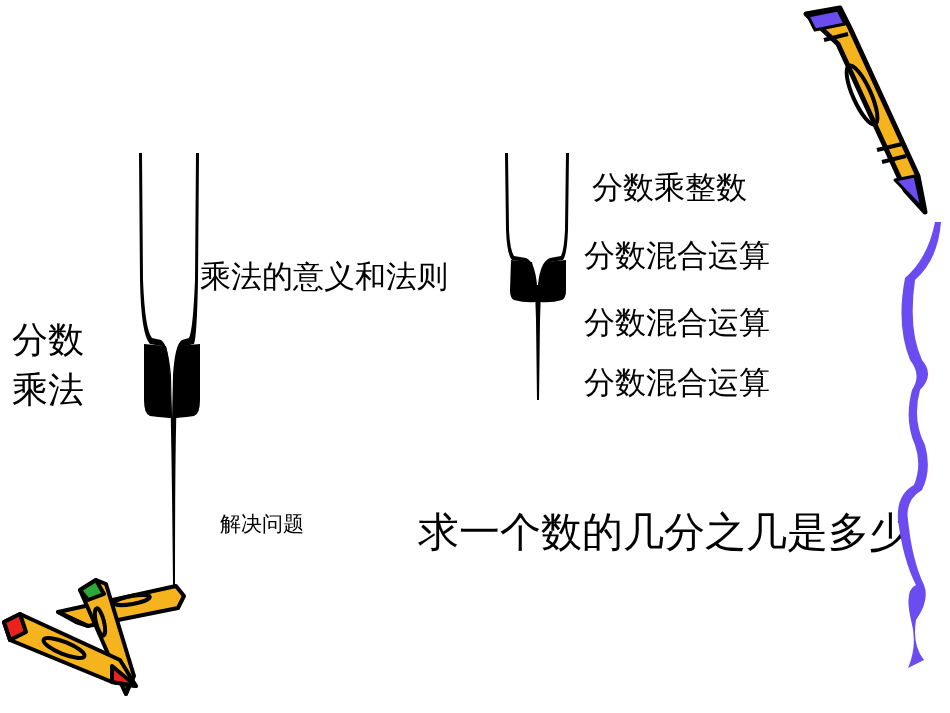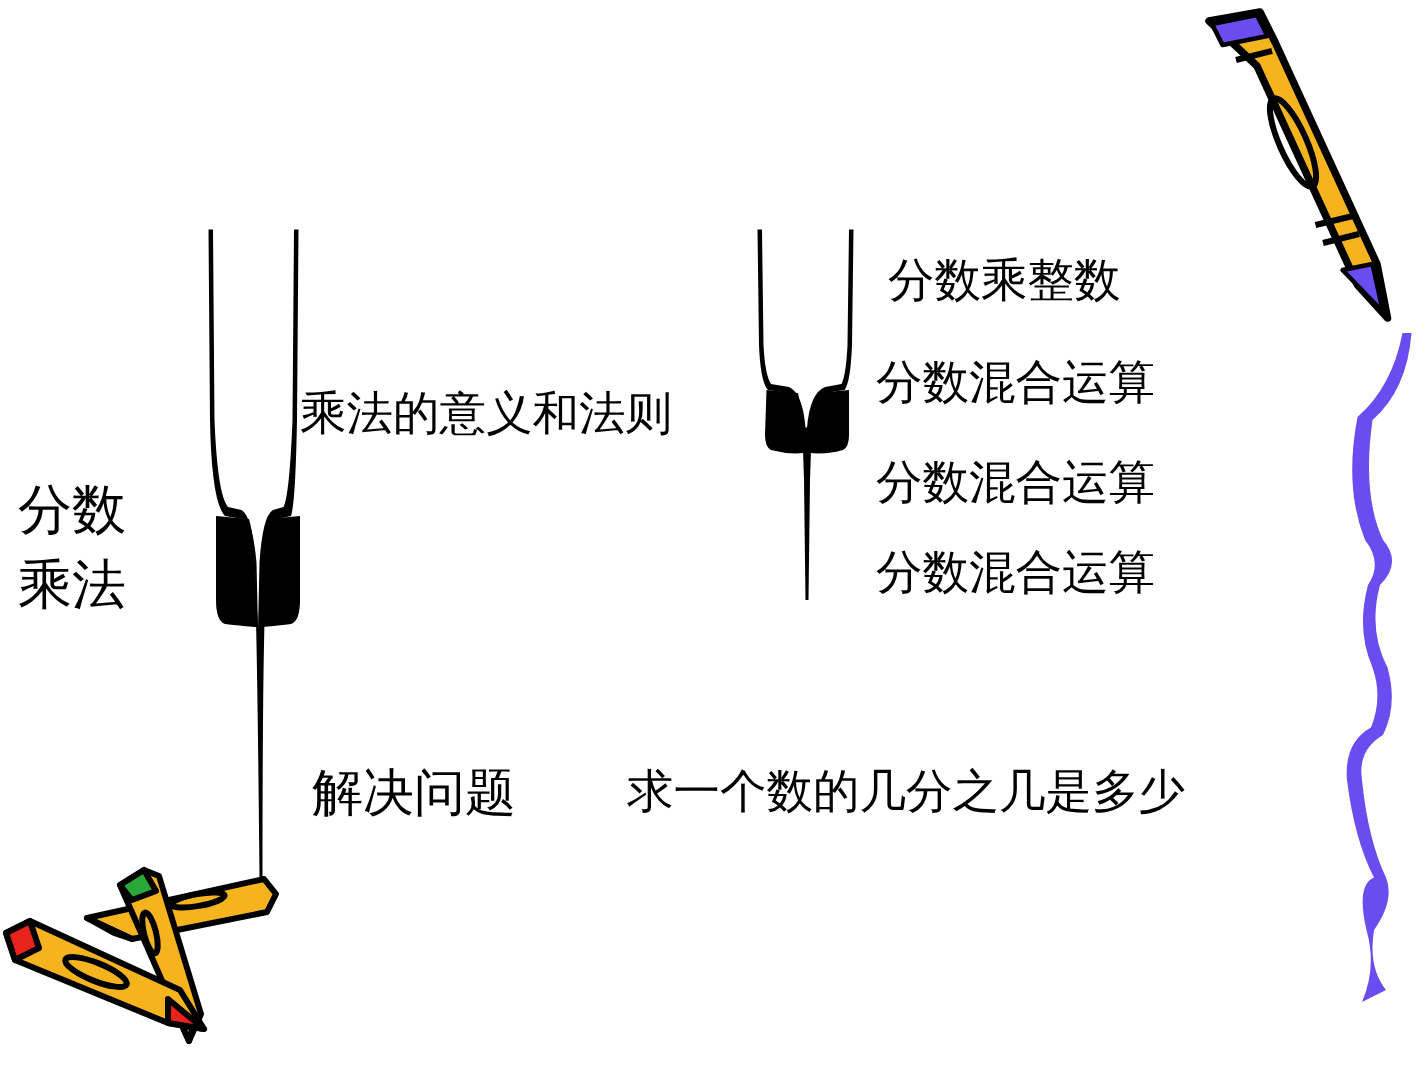--- a/index.html
+++ b/index.html
@@ -1,22 +1,22 @@
 <!DOCTYPE html>
 <html><head>
 <meta charset="utf-8">
 <style>
   html, body { margin: 0; padding: 0; background: #ffffff; }
   body { width: 950px; height: 713px; position: relative; overflow: hidden;
          font-family: "DejaVu Serif", "Liberation Serif", serif; color: #000; }
   .txt { position: absolute; white-space: nowrap; line-height: 1; color: #000; font-family: Liberation Mono, monospace; }
   .root-title { left: 12px; top: 318px; font-size: 36px; line-height: 50px; white-space: normal; width: 96px; }
   .lbl-meaning { left: 200px; top: 263px; font-size: 31px; }
-  .lbl-problem { left: 208px; top: 515px; font-size: 34px; }
-  .lbl-problem-detail { left: 418px; top: 515px; font-size: 31px; }
+  .lbl-problem { left: 220px; top: 515px; font-size: 21px; }
+  .lbl-problem-detail { left: 418px; top: 515px; font-size: 41px; }
   .leaf { left: 588px; font-size: 31px; }
   svg.abs { position: absolute; left: 0; top: 0; }
 </style>
 </head>
 <body>
 
 <div class="txt root-title">分数乘法</div>
 
 <svg class="abs" width="950" height="713">
   <path d="M139,153 L140,280 Q141,335 150,344 L162,346 Q168,350 170,380 L171,430 Q172,480 173,585 L175,585 Q175,480 176,430 L177,380 Q179,350 185,346 L194,344 Q197,335 198,280 L199,153 L196,153 L195,280 Q193,330 189,338 L182,340 Q175,344 173,375 L172,420 L171,375 Q168,344 161,340 L152,338 Q145,330 143,280 L142,153 Z" fill="#000"></path>

